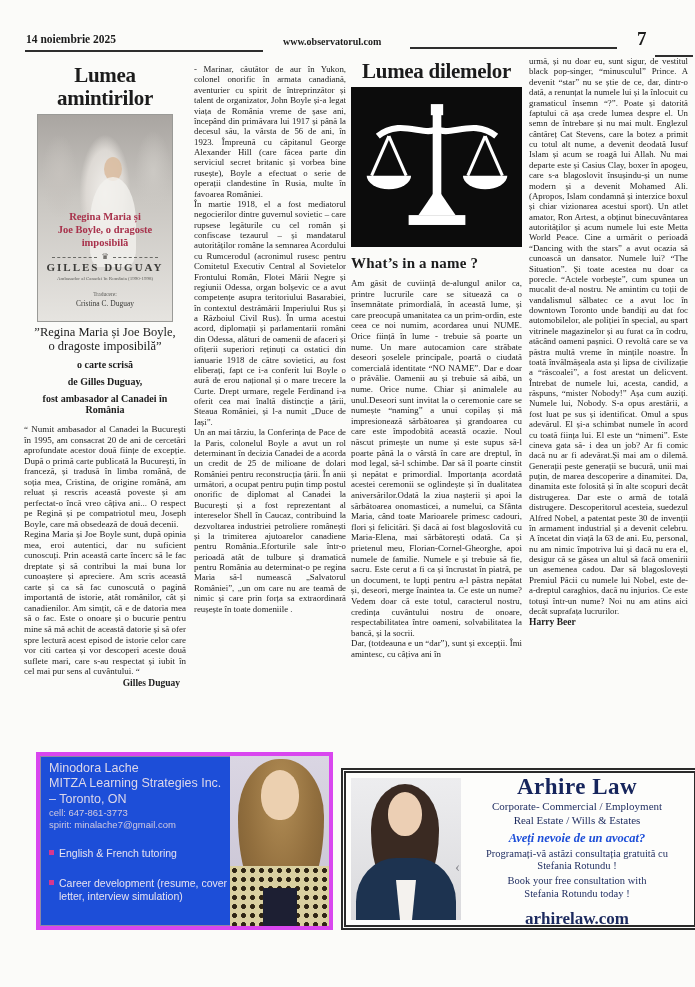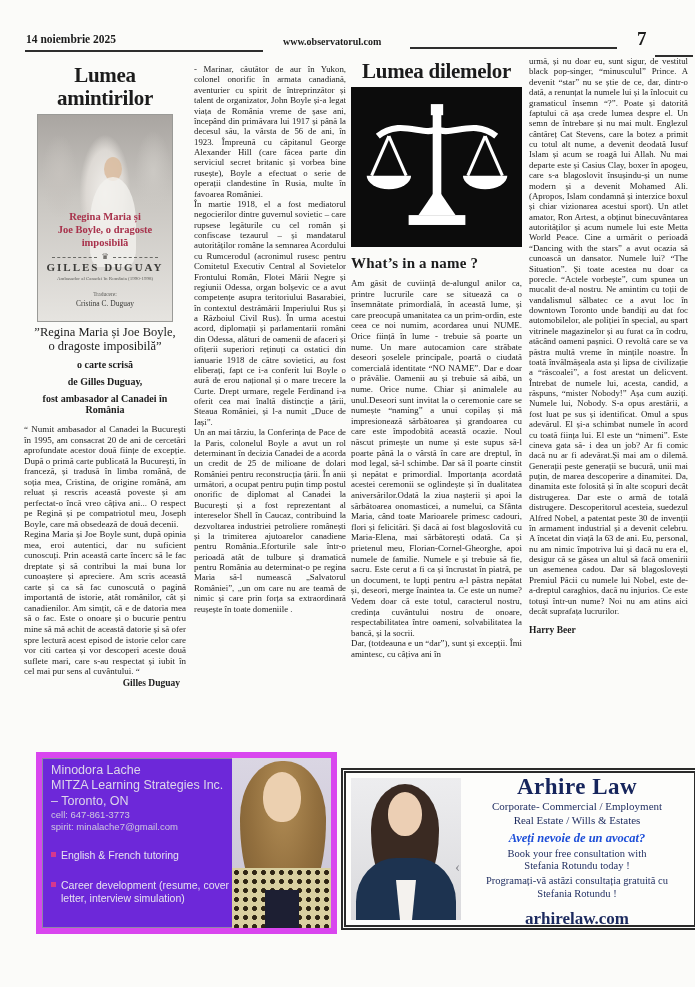--- a/index.html
+++ b/index.html
@@ -26,21 +26,21 @@
 
   .section-title{font-size:21px;font-weight:bold;text-align:center;line-height:1.1;
                  letter-spacing:-0.3px;margin:2px 0 4px;}
   .body-text{font-size:9px;line-height:1.17;text-align:justify;white-space:pre-line;}
   .col2 .body-text,.col4 .body-text{font-size:8.8px;line-height:1.18;}
   .col3 .body-text{font-size:8.9px;line-height:1.19;}
   .headline{font-size:12.5px;font-weight:normal;text-align:center;line-height:1.12;
             white-space:pre-line;margin:4px 0 2px;}
   .byline{font-size:10px;font-weight:bold;text-align:center;margin-top:6px;line-height:1.1;}
   .signature-right{font-weight:bold;text-align:right;font-size:9.5px;margin-top:1px;padding-right:6px;}
-  .signature-left{font-weight:bold;text-align:left;font-size:9.5px;margin-top:9px;}
+  .signature-left{font-weight:bold;text-align:left;font-size:9.5px;margin-top:1px;}
   .whats-heading{font-size:15px;font-weight:bold;margin:8px 0 6px;letter-spacing:0.2px;}
 
   
   .book-cover{position:relative;width:134px;height:206px;margin:5px auto 4px;overflow:hidden;
     box-shadow:0 0 0 1px #9a9a97;
     background:
       radial-gradient(ellipse 26px 60px at 16% 30%,#c6c2bd 0%,rgba(198,194,189,0) 70%),
       radial-gradient(ellipse 26px 60px at 86% 28%,#ccc9c4 0%,rgba(204,201,196,0) 70%),
       radial-gradient(ellipse 34px 78px at 50% 38%,#f0eeea 0%,#ddd9d4 55%,rgba(221,217,212,0) 75%),
       linear-gradient(180deg,#a9a5a1 0%,#c9c6c1 40%,#e6e4e0 100%);}
@@ -57,22 +57,22 @@
                 font-size:11px;letter-spacing:2px;color:#3b3b38;}
   .cover-author-note{position:absolute;left:0;right:0;top:161px;text-align:center;font-size:5px;color:#5c5c58;}
   .cover-tr-label{position:absolute;left:0;right:0;top:176px;text-align:center;font-size:5.5px;color:#5c5c58;}
   .cover-translator{position:absolute;left:0;right:0;top:184px;text-align:center;font-size:7.5px;color:#3b3b38;}
 
   
   .scales-box{width:171px;height:160px;background:#0c0c0c;margin:4px auto 2px;
               display:flex;align-items:center;justify-content:center;}
 
   
-  .mitza-ad{position:absolute;left:36px;top:752px;width:289px;height:170px;background:#6d28d9;
-            border:6px solid #d946ef;box-shadow:inset 0 0 0 1px #8d86a3;z-index:5;
+  .mitza-ad{position:absolute;left:36px;top:752px;width:289px;height:170px;background:#1d4ed8;
+            border:4px solid #d946ef;box-shadow:inset 0 0 0 1px #8d86a3;z-index:5;
             font-family:"Liberation Sans","DejaVu Sans",sans-serif;overflow:hidden;}
   .mitza-text{position:absolute;left:9px;top:5px;right:100px;z-index:2;}
   .mitza-name{font-size:12.5px;color:#ddd8ea;line-height:1.22;white-space:nowrap;}
   .mitza-contact{font-size:9.5px;color:#cfc9df;line-height:1.3;white-space:nowrap;}
   .mitza-service{display:flex;align-items:flex-start;gap:5px;margin-top:16px;z-index:2;position:relative;}
   .mitza-service .bullet{width:5px;height:5px;margin-top:3px;background:#d6378e;flex:none;}
   .mitza-service .svc-label{font-size:10.5px;color:#e6e2f0;line-height:1.25;max-width:170px;}
   .mitza-photo{position:absolute;top:0;right:0;bottom:0;width:99px;z-index:1;
                background:linear-gradient(180deg,#dad6e3,#c7c2d2);overflow:hidden;}
   .m-hair{position:absolute;left:8px;top:3px;width:86px;height:150px;
@@ -216,22 +216,22 @@
       <div class="a-face"></div>
       <div class="a-blazer"></div>
       <div class="a-shirt"></div>
       <div class="a-chevron">‹</div>
     </div>
     <div class="arhire-text">
       <div class="arhire-title">Arhire Law</div>
       <div class="arhire-line">Corporate- Commercial / Employment</div>
       <div class="arhire-line">Real Estate /  Wills &amp; Estates</div>
       <div class="arhire-question">Aveți nevoie de un avocat?</div>
+      <div class="arhire-small">Programați-vă astăzi consultația gratuită  cu
+Stefania Rotundu !</div>
       <div class="arhire-small">Book your free consultation with
 Stefania Rotundu today !</div>
-      <div class="arhire-small">Programați-vă astăzi consultația gratuită  cu
-Stefania Rotundu !</div>
       <div class="arhire-contacts">arhirelaw.com  stefania@arhirelaw.com</div>
       <div class="arhire-phone">(365) 747- 6355</div>
     </div>
   </div>
 
 </div>
 
 </body></html>

